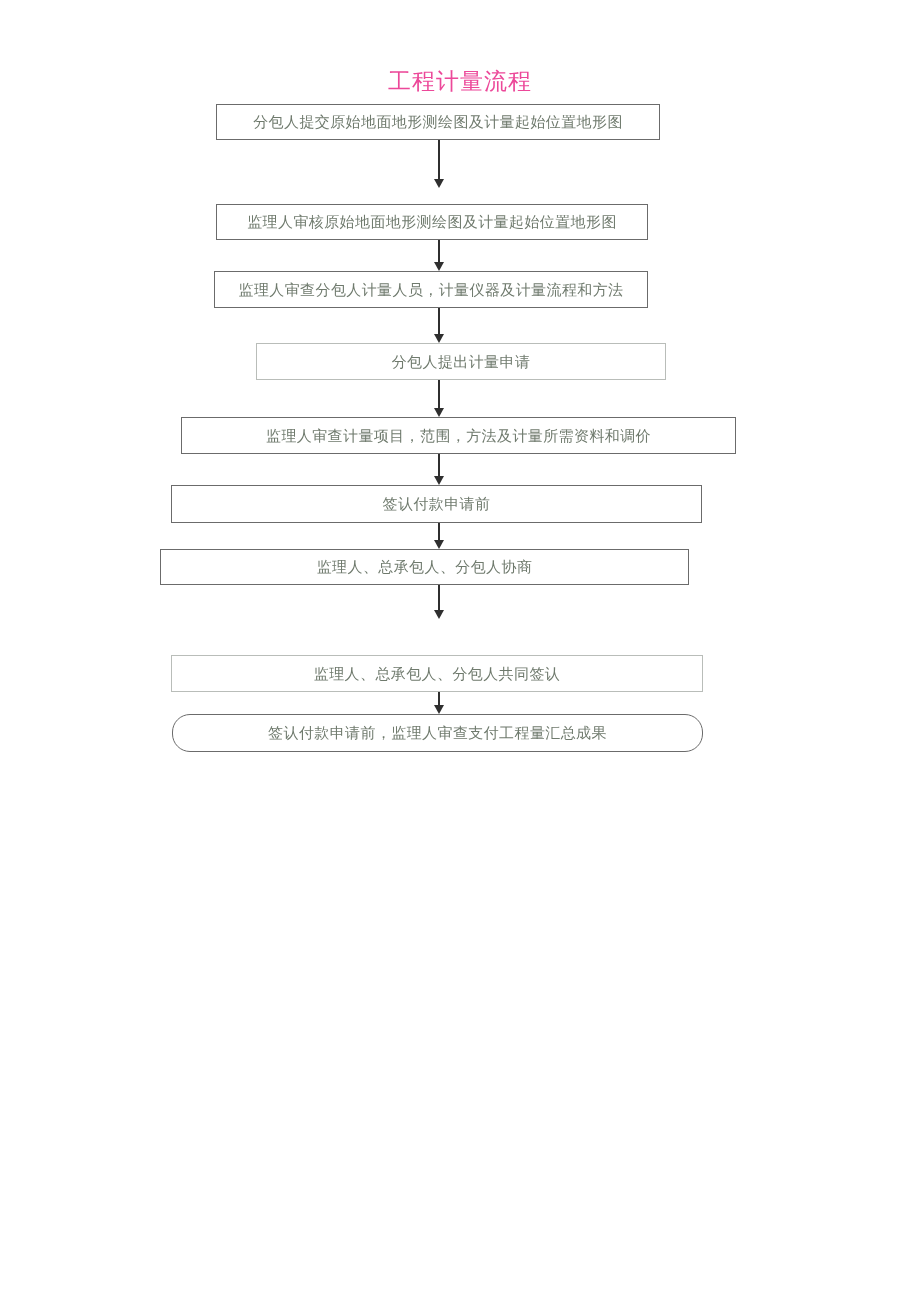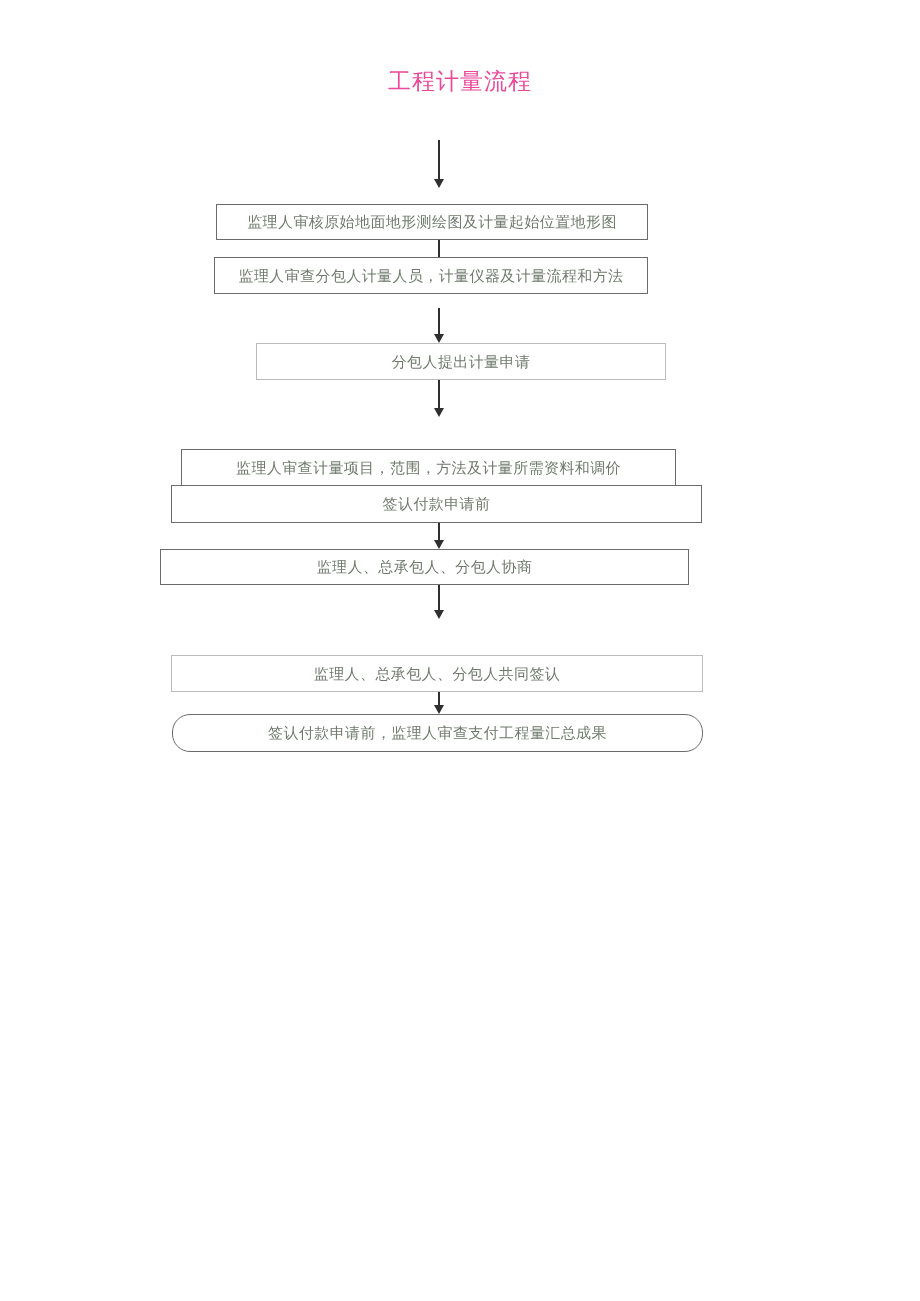--- a/index.html
+++ b/index.html
@@ -121,34 +121,37 @@
   <div class="connector" style="left:438px; top:585px; height:34px;">
     <div class="stem" style="height:26px;"></div>
     <div class="head" style="top:25px;"></div>
   </div>
 
   <div class="connector" style="left:438px; top:656px; height:58px;">
     <div class="stem" style="height:50px;"></div>
     <div class="head" style="top:49px;"></div>
   </div>
 
+  <div class="node" style="left:216px; top:104px; width:444px; height:36px;">
+    <span>分包人提交原始地面地形测绘图及计量起始位置地形图</span>
+  </div>
 
   <div class="node" style="left:216px; top:204px; width:432px; height:36px;">
     <span>监理人审核原始地面地形测绘图及计量起始位置地形图</span>
   </div>
 
-  <div class="node" style="left:214px; top:257px; width:434px; height:37px;">
+  <div class="node" style="left:214px; top:271px; width:434px; height:37px;">
     <span>监理人审查分包人计量人员，计量仪器及计量流程和方法</span>
   </div>
 
   <div class="node light" style="left:256px; top:343px; width:410px; height:37px;">
     <span>分包人提出计量申请</span>
   </div>
 
-  <div class="node" style="left:181px; top:417px; width:495px; height:37px;margin-top:32px;">
+  <div class="node" style="left:181px; top:417px; width:555px; height:37px;">
     <span>监理人审查计量项目，范围，方法及计量所需资料和调价</span>
   </div>
 
   <div class="node" style="left:171px; top:485px; width:531px; height:38px;">
     <span>签认付款申请前</span>
   </div>
 
   <div class="node" style="left:160px; top:549px; width:529px; height:36px;">
     <span>监理人、总承包人、分包人协商</span>
   </div>

